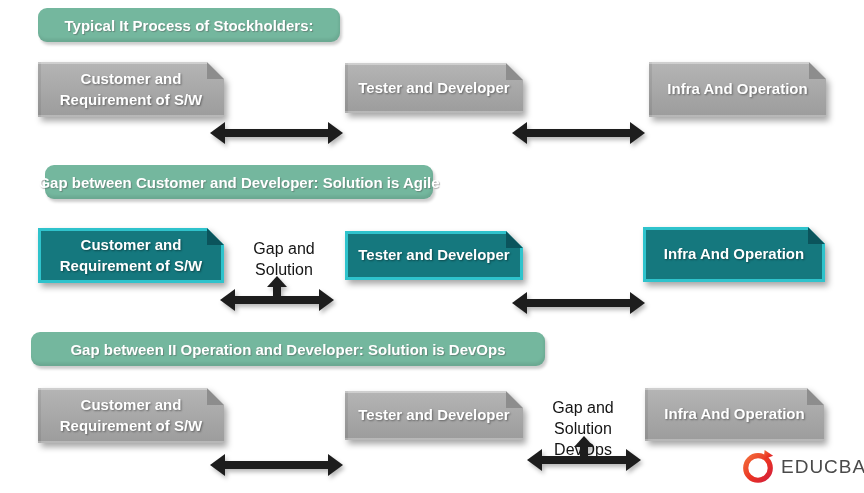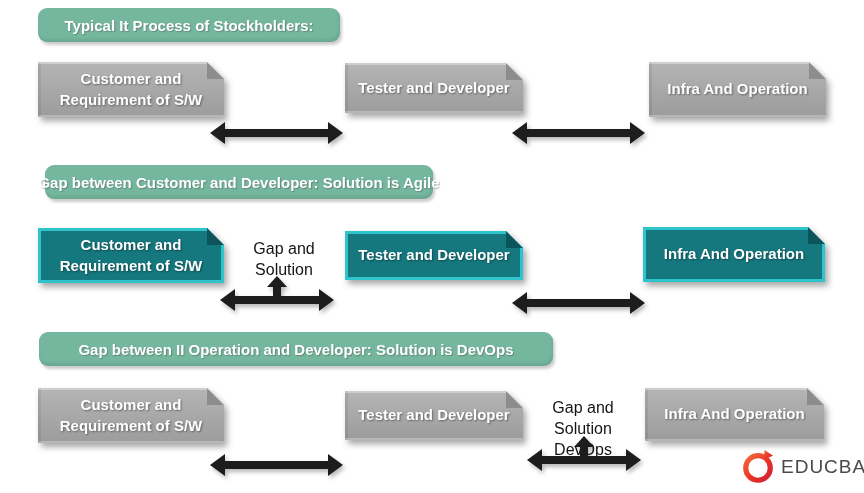--- a/index.html
+++ b/index.html
@@ -136,21 +136,21 @@
     <span class="hr"></span>
     <span class="stem"></span>
     <span class="hu"></span>
   </div>
   <div class="arrow" style="left:512px;top:292px;width:133px">
     <span class="bar"></span>
     <span class="hl"></span>
     <span class="hr"></span>
   </div>
 
-  <div class="header-pill" style="left:39px;top:332px;width:514px;height:34px">
+  <div class="header-pill" style="left:31px;top:332px;width:514px;height:34px">
     <span>Gap between II Operation and Developer: Solution is DevOps</span>
   </div>
 
   <div class="card-wrap" style="left:38px;top:388px;width:186px;height:55px">
     <div class="card gray">
       <span class="fold"></span>
       <span>Customer and</span>
       <span>Requirement of S/W</span>
     </div>
   </div>

